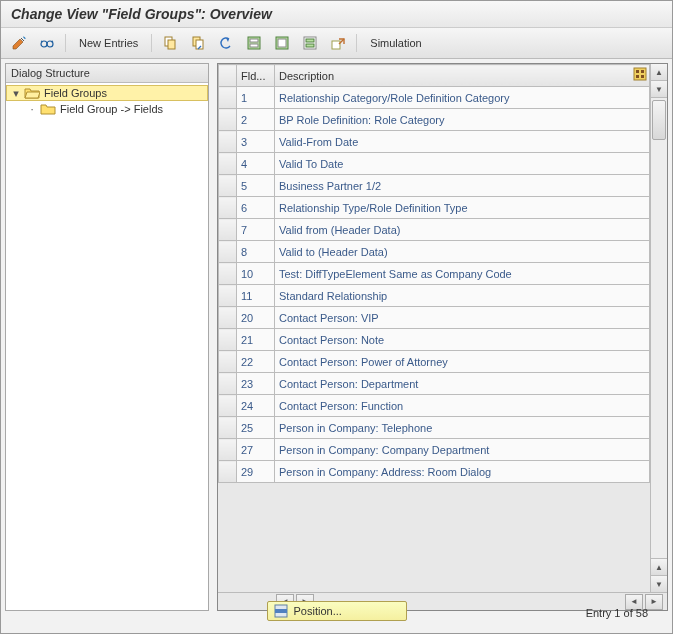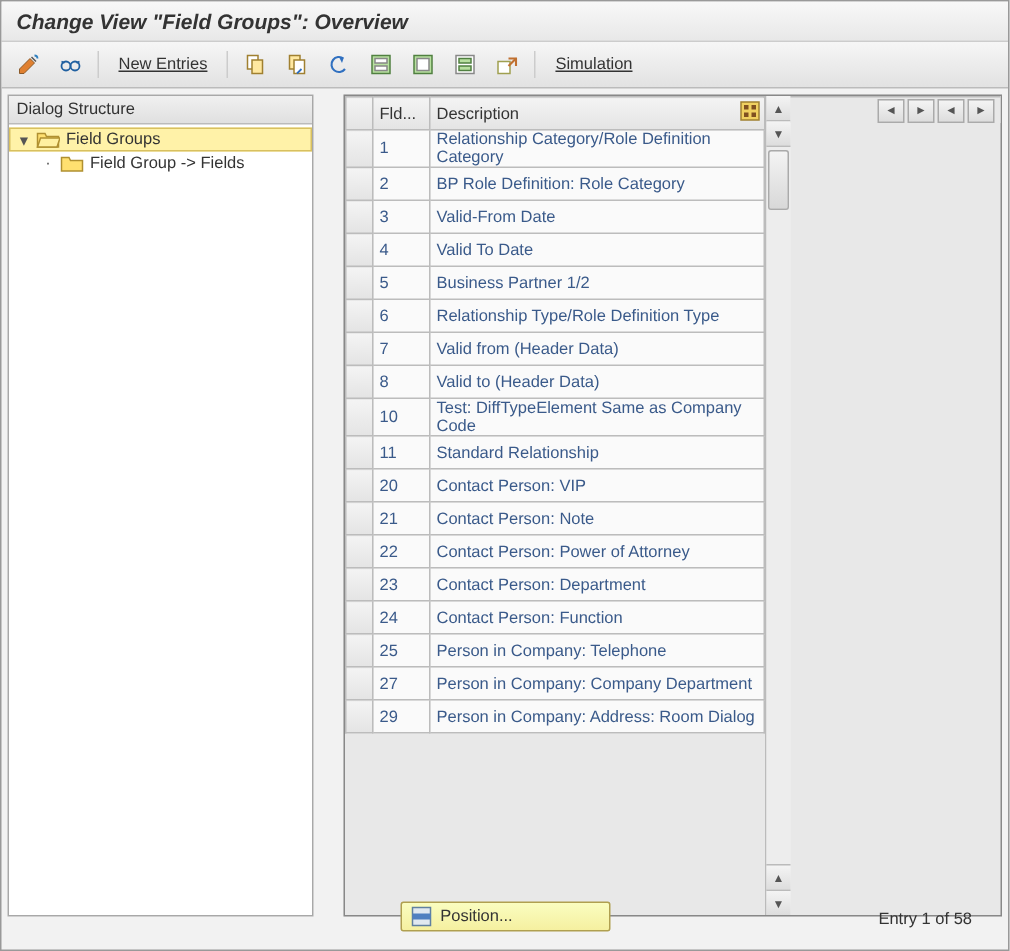--- a/index.html
+++ b/index.html
@@ -23,21 +23,20 @@
     font-style: italic;
     color: #333;
   }
   .toolbar {
     background: linear-gradient(#f6f6f6, #e2e2e2);
     border-bottom: 1px solid #bbb;
     padding: 4px 6px;
     display: flex;
     align-items: center;
     gap: 4px;
-    text-decoration: underline;
   }
   .toolbar .btn, .toolbar .btn-text {
     display: inline-flex;
     align-items: center;
     justify-content: center;
     height: 22px;
     border: 1px solid transparent;
     border-radius: 2px;
     padding: 0 3px;
     cursor: pointer;
@@ -48,21 +47,21 @@
 
   .content {
     display: flex;
     height: 556px;
     padding: 4px;
   }
   .tree-panel {
     width: 204px;
     border: 1px solid #a8a8a8;
     background: #fff;
-    margin-right: 20px;
+    margin-right: 8px;
     display: flex;
     flex-direction: column;
   }
   .tree-header {
     background: linear-gradient(#f0f0f0,#e0e0e0);
     border-bottom: 1px solid #bbb;
     padding: 3px 5px;
     font-size: 11px;
   }
   .tree-body { flex: 1; overflow: auto; padding-top: 2px; }
@@ -82,20 +81,21 @@
   .expander { width: 12px; text-align: center; color: #555; margin-right: 2px;}
   .tree-indent { display: inline-block; width: 16px; }
   svg.folder { width: 16px; height: 14px; margin-right: 4px; }
 
   .table-panel {
     flex: 1;
     position: relative;
     border: 1px solid #888;
     background: #e8e8e8;
     display: flex;
+    flex-direction: column;
   }
   .grid-wrap { flex: 1; display: flex; }
   .grid-main { flex: 1; overflow: hidden; position: relative; }
   table.grid {
     border-collapse: collapse;
     table-layout: fixed;
     width: 100%;
   }
   table.grid th, table.grid td {
     border: 1px solid #bcbcbc;

